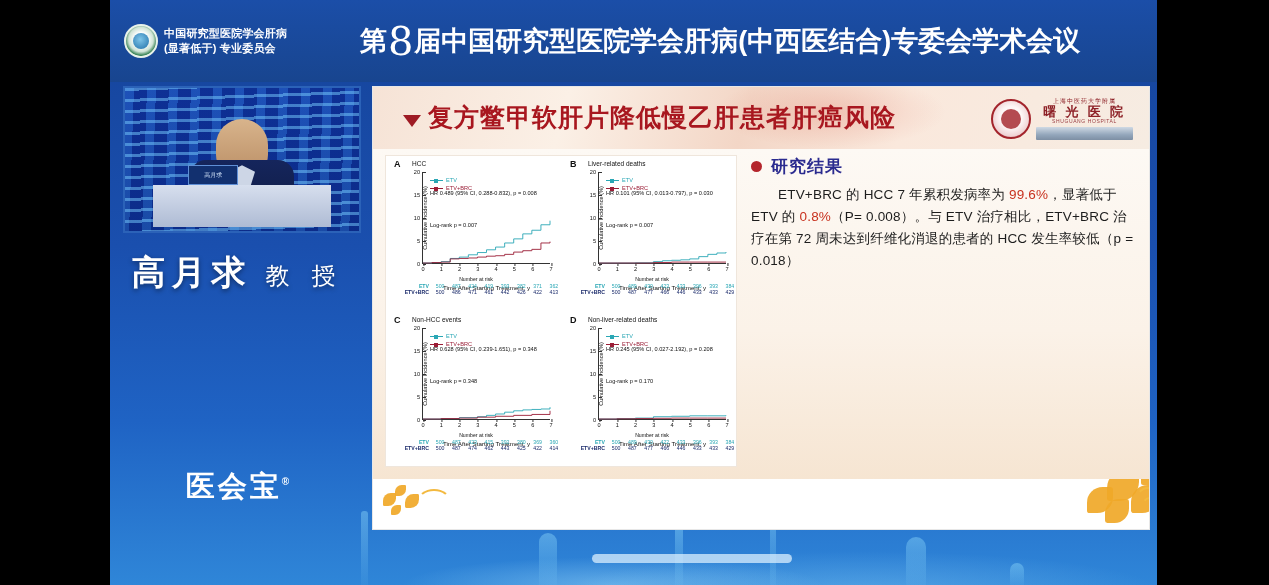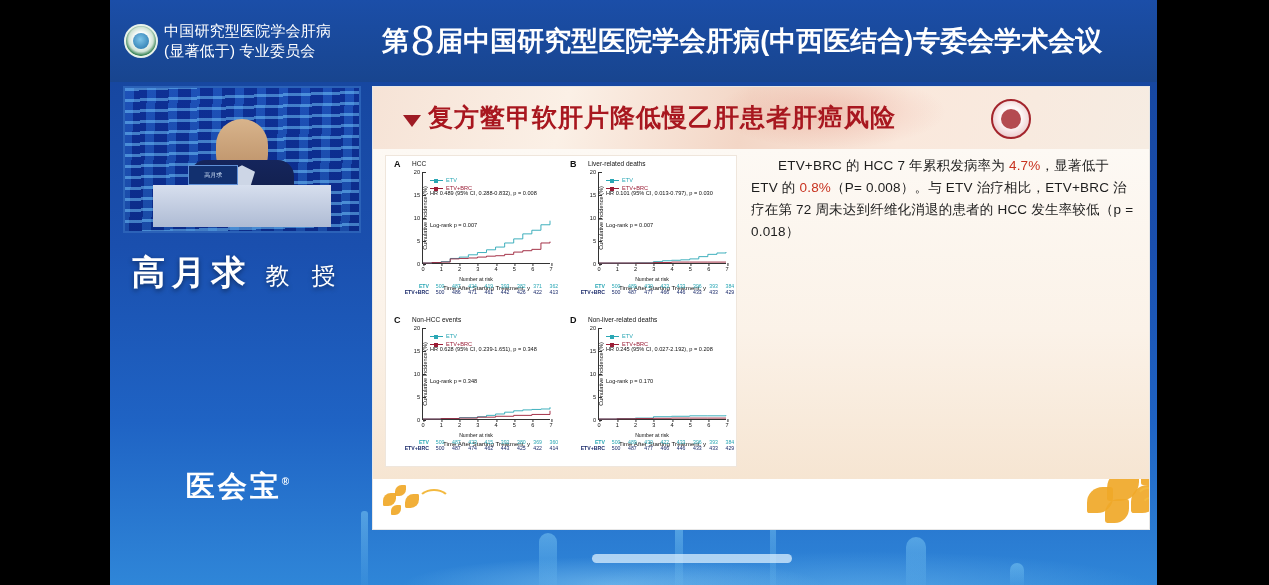--- a/index.html
+++ b/index.html
@@ -28,21 +28,21 @@
   #banner { position:absolute; left:0; top:0; width:100%; height:82px;
     background:linear-gradient(180deg,#1b4ea8 0%,#18458f 100%);
     display:flex; align-items:center; padding:0 8px 0 14px; }
 
   .org-block { display:flex; align-items:center; gap:6px; flex:0 0 auto; }
   .org-seal { width:34px; height:34px; border-radius:50%;
     background:radial-gradient(circle at 50% 45%, #ffffff 30%, #cfe3d5 55%, #2f7d4e 72%, #ffffff 80%);
     border:2px solid #e8f2ea; flex:0 0 auto; position:relative; }
   .org-seal:after { content:""; position:absolute; inset:7px; border-radius:50%;
     background:radial-gradient(circle at 45% 40%,#7fc5e8,#1f6fa8); }
-  .org-text { color:#ffffff; font-size:15px; line-height:1.35; font-weight:normal;
+  .org-text { color:#ffffff; font-size:11px; line-height:1.35; font-weight:bold;
     white-space:nowrap; letter-spacing:.2px; }
 
   .fund-block { display:flex; align-items:center; gap:5px; margin-left:16px; flex:0 0 auto; }
   .fund-mark { width:30px; height:22px; position:relative; flex:0 0 auto; }
   .fund-mark i { position:absolute; display:block; background:#d8262c; border-radius:2px; }
   .fund-mark i:nth-child(1){ left:2px; top:3px; width:16px; height:7px; transform:skewX(-22deg); }
   .fund-mark i:nth-child(2){ left:8px; top:10px; width:17px; height:7px; transform:skewX(-22deg); background:#b51d22; }
   .fund-text { color:#e9302f; font-size:13px; font-weight:bold; white-space:nowrap;
     font-family:"Liberation Serif","DejaVu Serif",serif; letter-spacing:1px; }
 
@@ -240,20 +240,26 @@
 
     <div id="slide">
 
       <div class="slide-head">
         <div class="head-title">
           <div class="tri-down"></div>
           <div class="txt">复方鳖甲软肝片降低慢乙肝患者肝癌风险</div>
         </div>
         <div class="hosp-logo">
           <div class="hosp-seal"></div>
+          <div class="hosp-txt">
+            <div class="l1">上海中医药大学附属</div>
+            <div class="l2">曙 光 医 院</div>
+            <div class="l3">SHUGUANG HOSPITAL</div>
+            <div class="hosp-bldg"></div>
+          </div>
         </div>
       </div>
 
       <div class="slide-body">
         <div class="panel-white">
           <div class="charts" id="charts">
               <div class="chart c-a">
                 <div class="p-letter">A</div>
                 <div class="p-name">HCC</div>
                 <div class="plot">
@@ -499,21 +505,25 @@
                     <span class="rv">433</span>
                     <span class="rv">429</span>
                   </div>
                 </div>
               </div>
             </div>
         </div>
 
         <div class="rcol">
           <div class="sec">
-            <div class="sec-body"><span>ETV+BRC 的 HCC 7 年累积发病率为 </span><span class="hl">4.7%</span><span>，显著低于 ETV 的 </span><span class="hl">0.8%</span><span>（P= 0.008）。与 ETV 治疗相比，ETV+BRC 治疗在第 72 周未达到纤维化消退的患者的 HCC 发生率较低（p = 0.018）</span></div>
+            <div class="sec-head">
+              <div class="bullet"></div>
+              <div class="sec-title">研究结果</div>
+            </div>
+            <div class="sec-body"><span>ETV+BRC 的 HCC 7 年累积发病率为 </span><span class="hl">99.6%</span><span>，显著低于 ETV 的 </span><span class="hl">0.8%</span><span>（P= 0.008）。与 ETV 治疗相比，ETV+BRC 治疗在第 72 周未达到纤维化消退的患者的 HCC 发生率较低（p = 0.018）</span></div>
           </div>
 
         </div>
       </div>
 
       <div class="slide-foot">
         <div class="flower" style="left:10px; top:6px;">
           <div class="petal" style="left:0;top:8px;width:13px;height:13px;"></div>
           <div class="petal" style="left:12px;top:0;width:11px;height:11px;"></div>
           <div class="petal" style="left:22px;top:9px;width:14px;height:14px;"></div>

